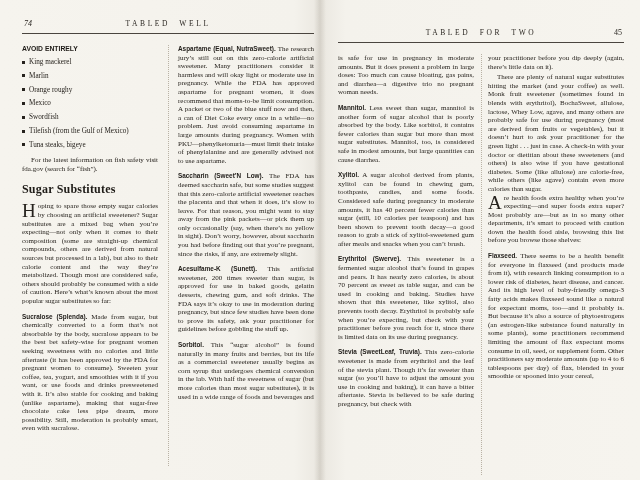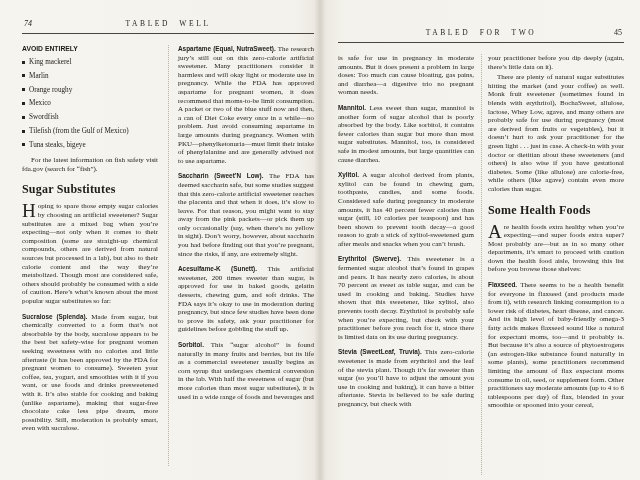--- a/index.html
+++ b/index.html
@@ -141,21 +141,20 @@
         <p class="body entry"><b>Erythritol (Swerve).</b> <span>This sweetener is a fermented sugar alcohol that’s found in grapes and pears. It has nearly zero calories, is about 70 percent as sweet as table sugar, and can be used in cooking and baking. Studies have shown that this sweetener, like xylitol, also prevents tooth decay. Erythritol is probably safe when you’re expecting, but check with your practitioner before you reach for it, since there is limited data on its use during pregnancy.</span></p>
         <p class="body entry"><b>Stevia (SweetLeaf, Truvia).</b> <span>This zero-calorie sweetener is made from erythritol and the leaf of the stevia plant. Though it’s far sweeter than sugar (so you’ll have to adjust the amount you use in cooking and baking), it can have a bitter aftertaste. Stevia is believed to be safe during pregnancy, but check with</span></p>
       </div>
 
       <div class="divider"></div>
 
       <div class="col">
         <p class="body cont">your practitioner before you dip deeply (again, there’s little data on it).</p>
         <p class="body para-indent">There are plenty of natural sugar substitutes hitting the market (and your coffee) as well. Monk fruit sweetener (sometimes found in blends with erythritol), BochaSweet, allulose, lactose, Whey Low, agave, and many others are probably safe for use during pregnancy (most are derived from fruits or vegetables), but it doesn’t hurt to ask your practitioner for the green light . . . just in case. A check-in with your doctor or dietitian about these sweeteners (and others) is also wise if you have gestational diabetes. Some (like allulose) are calorie-free, while others (like agave) contain even more calories than sugar.</p>
 
-        <h2 class="section">Some Health Foods</h2>
 
         <p class="body"><span class="dropcap">A</span><span>re health foods extra healthy when you’re expecting—and super foods extra super? Most probably are—but as in so many other departments, it’s smart to proceed with caution down the health food aisle, browsing this list before you browse those shelves:</span></p>
 
         <p class="body entry"><b>Flaxseed.</b> <span>There seems to be a health benefit for everyone in flaxseed (and products made from it), with research linking consumption to a lower risk of diabetes, heart disease, and cancer. And its high level of baby-friendly omega-3 fatty acids makes flaxseed sound like a natural for expectant moms, too—and it probably is. But because it’s also a source of phytoestrogens (an estrogen-like substance found naturally in some plants), some practitioners recommend limiting the amount of flax expectant moms consume in oil, seed, or supplement form. Other practitioners say moderate amounts (up to 4 to 6 tablespoons per day) of flax, blended in your smoothie or spooned into your cereal,</span></p>
       </div>
     </div>
   </div>
 
   <div class="gutter-shadow"></div>
 </div>

